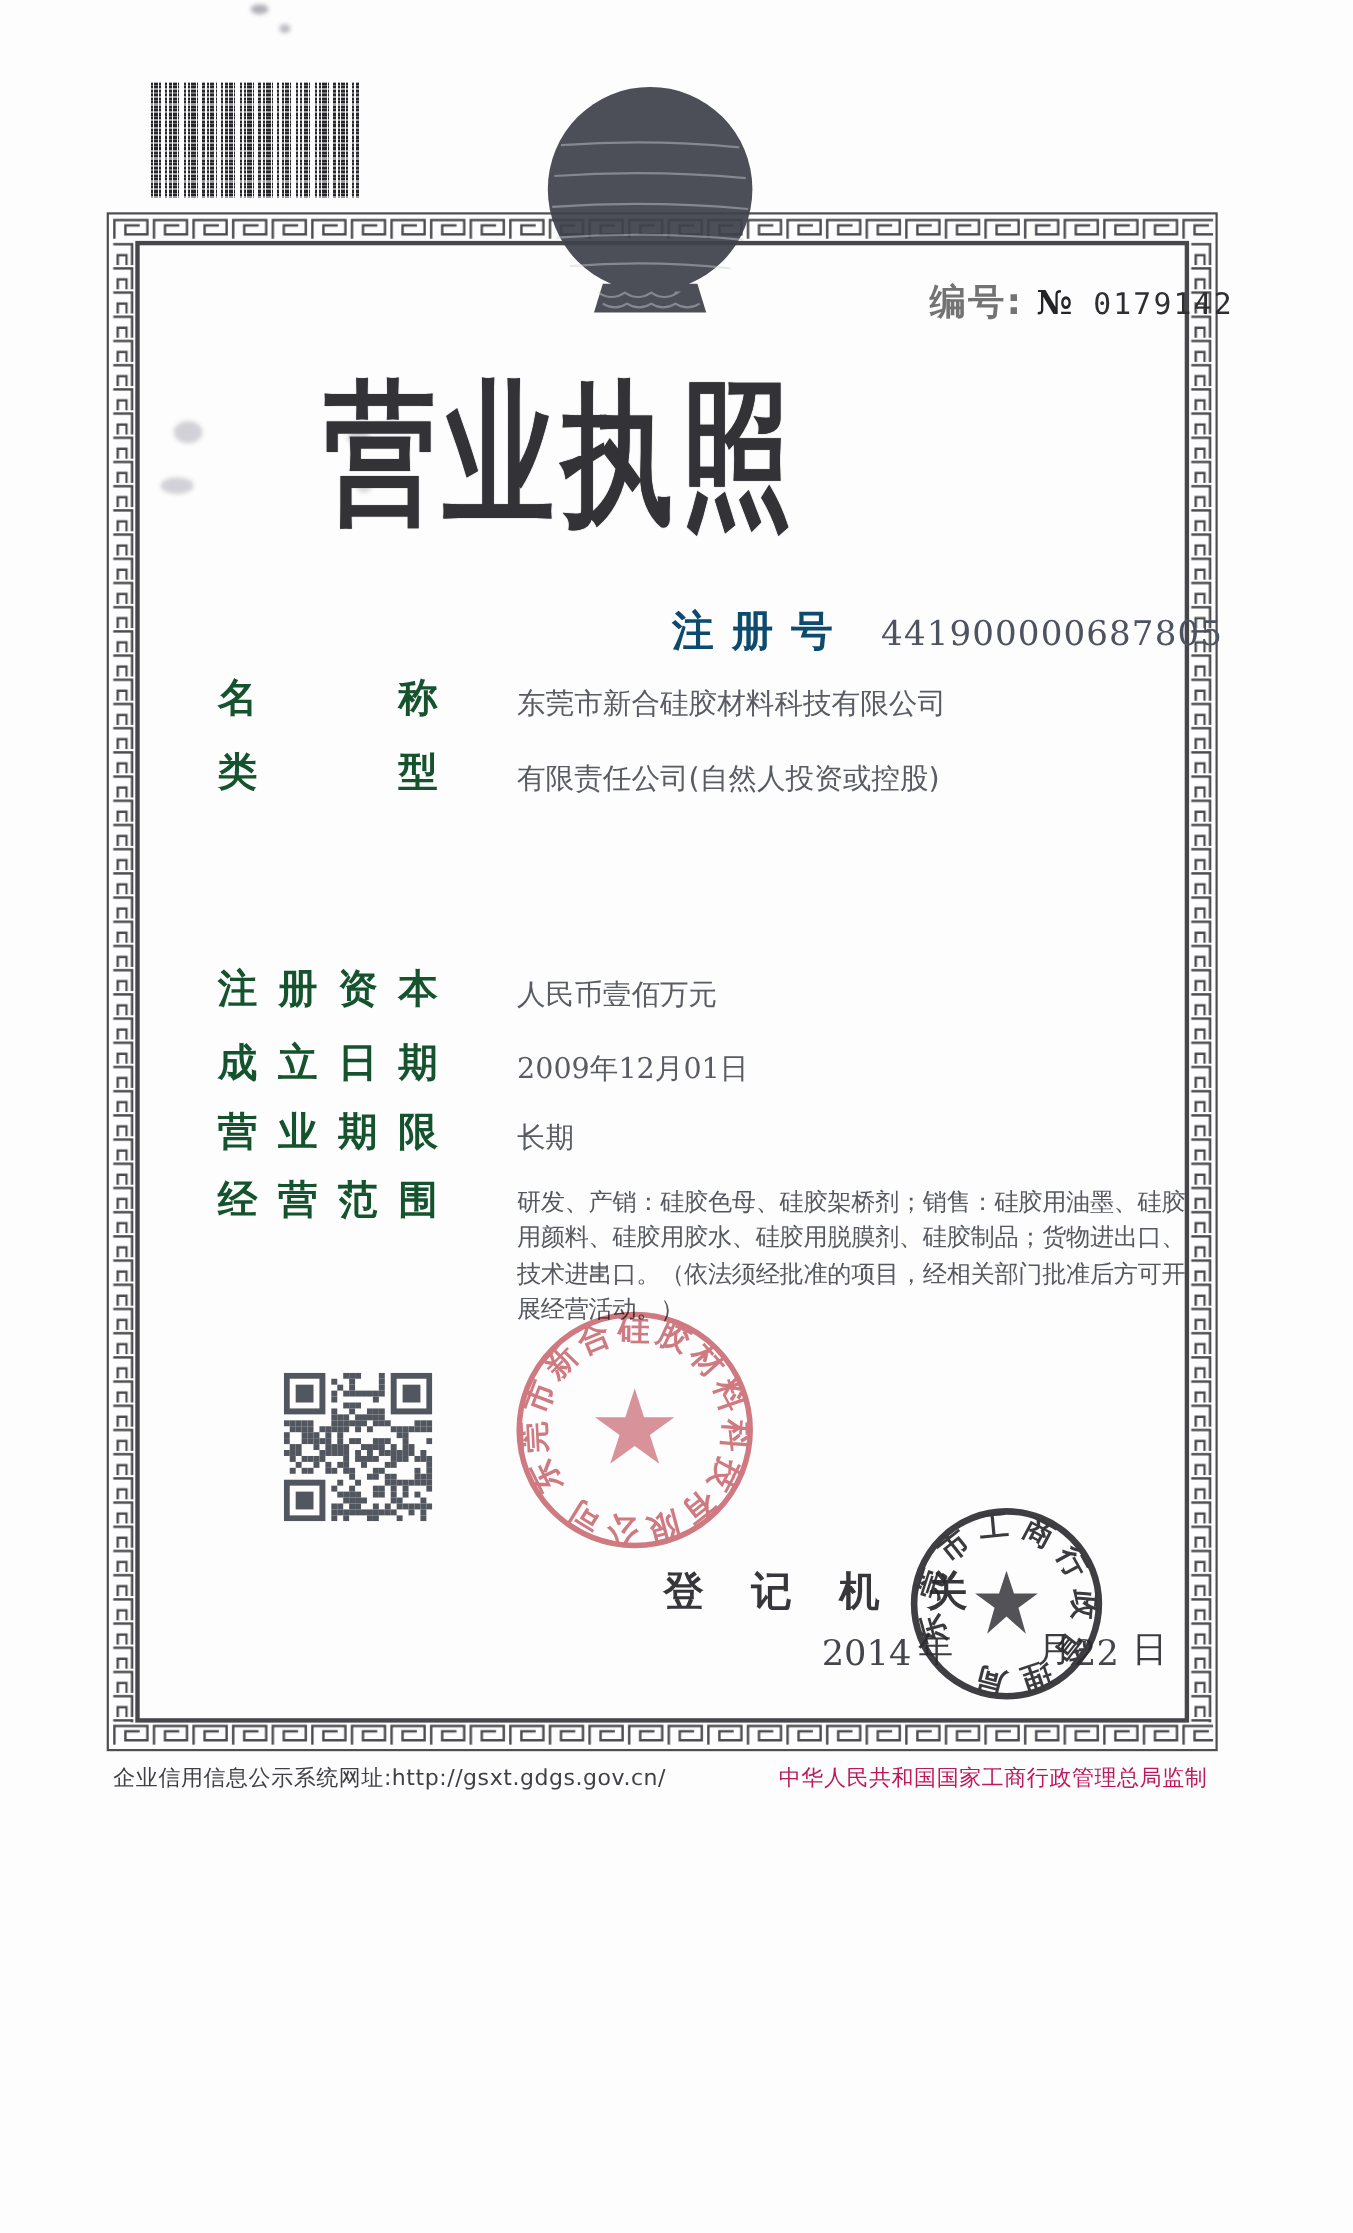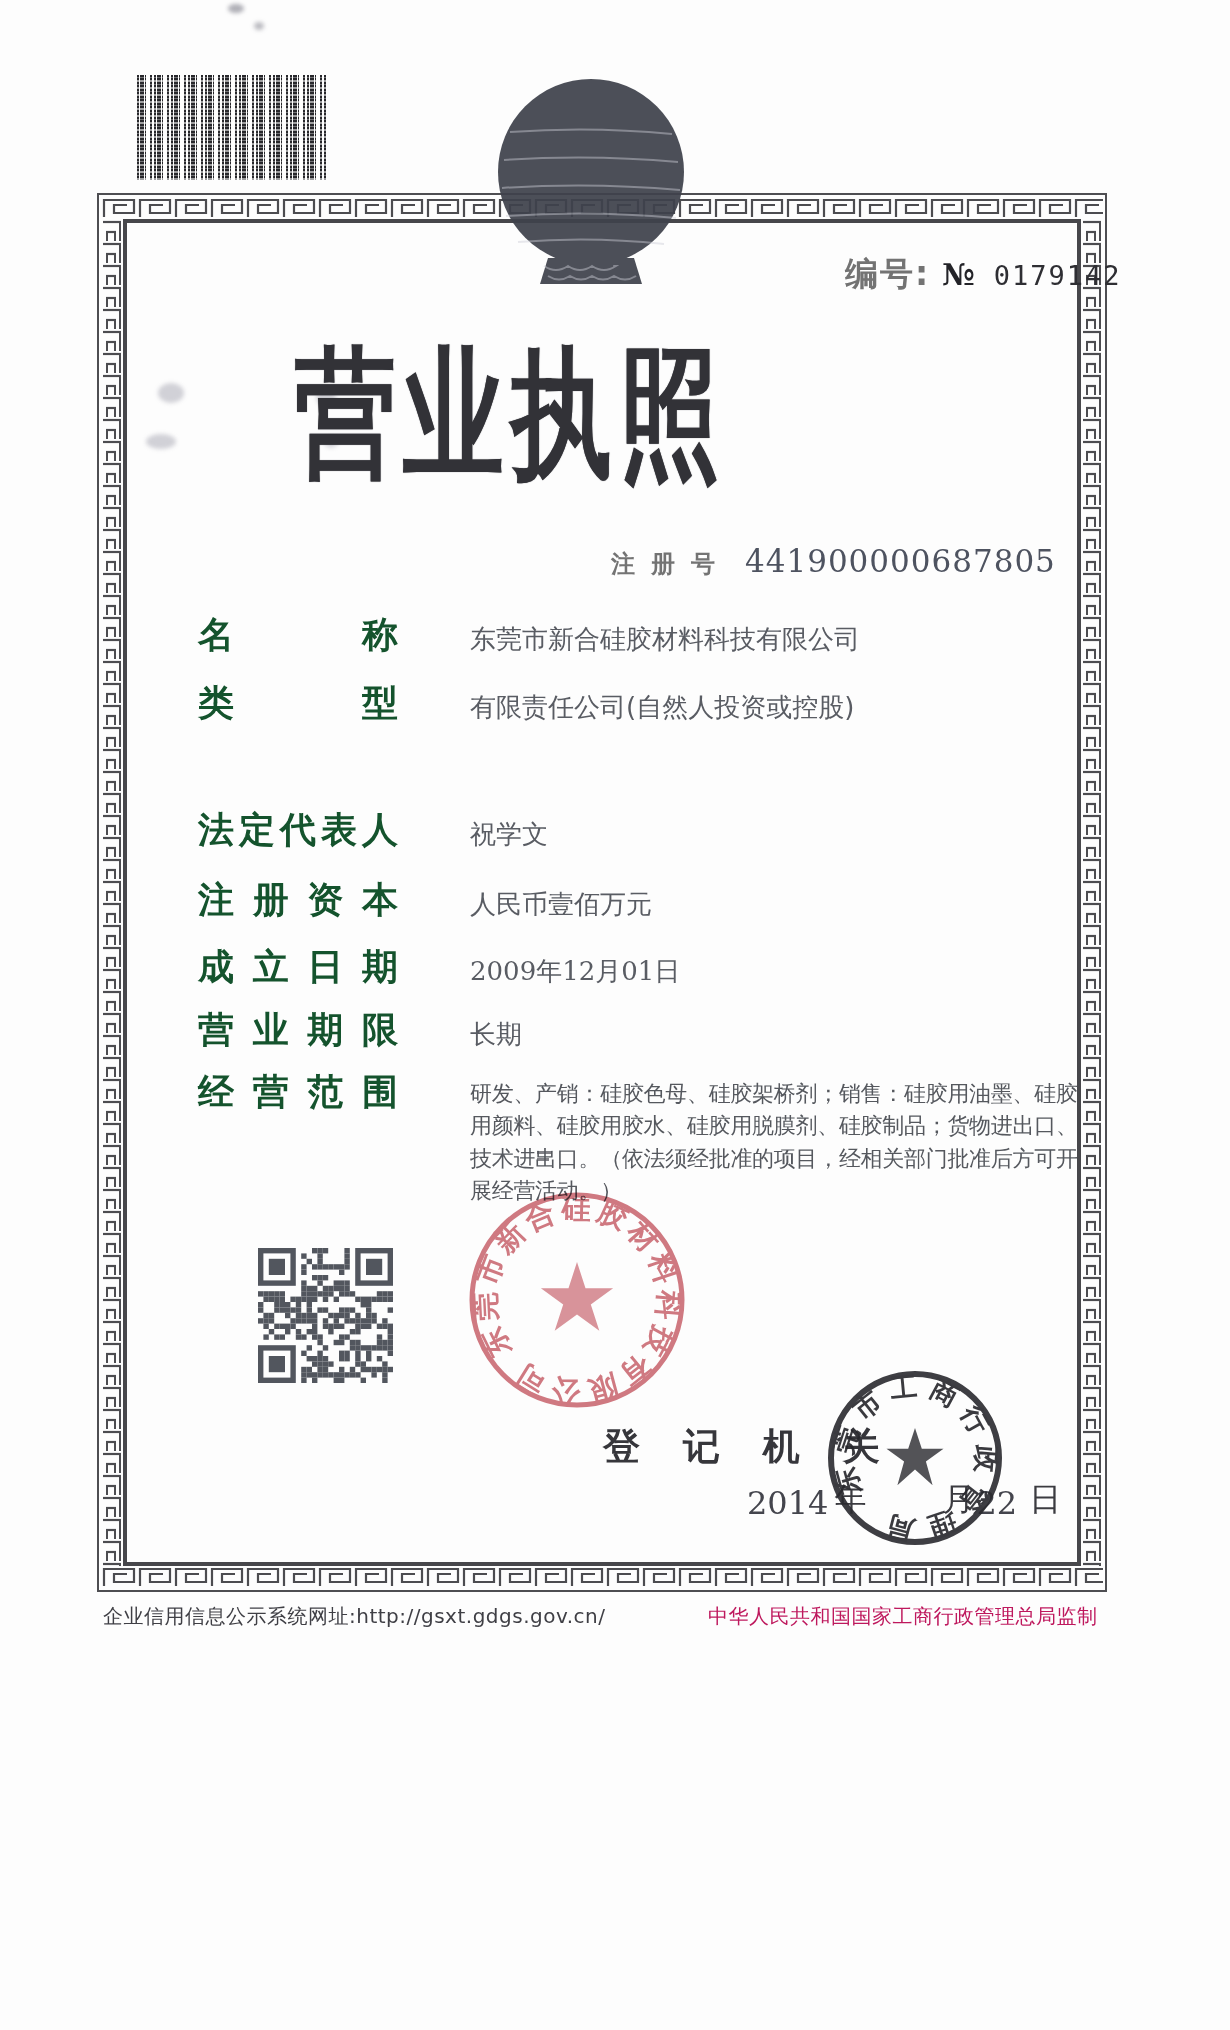--- a/index.html
+++ b/index.html
@@ -27,22 +27,22 @@
   .serial .nosym{font-size:30px;font-weight:800;font-family:"DejaVu Serif",serif;margin-left:12px;color:#232328;}
   .serial .num{font-size:27px;font-family:"DejaVu Sans Mono",monospace;margin-left:19px;color:#2e2e33;letter-spacing:2px;}
 
   
   .title{position:absolute;left:295px;top:340px;font-size:140px;line-height:1.05;font-weight:900;
          letter-spacing:10px;color:#323237;transform:scaleX(.72);transform-origin:left top;
          text-shadow:0 0 1px #3a3a40;white-space:nowrap;}
 
   
   .regline{position:absolute;left:611px;top:532px;display:flex;align-items:baseline;}
-  .regline .lab{font-size:24px;color:#737373;letter-spacing:16px;font-weight:600;margin-top:16px;}
-  .regline .num{font-size:31px;font-family:"DejaVu Serif",serif;color:#4e5360;margin-left:14px;letter-spacing:1px;}
+  .regline .lab{font-size:38px;color:#0c4a6e;letter-spacing:16px;font-weight:600;margin-top:16px;}
+  .regline .num{font-size:31px;font-family:"DejaVu Serif",serif;color:#4e5360;margin-left:28px;letter-spacing:1px;}
 
   
   .row{position:absolute;left:198px;display:flex;align-items:flex-start;}
   .flabel{width:200px;font-size:36px;font-weight:600;color:#14532d;
           text-align:justify;text-align-last:justify;line-height:1.1;flex:none;}
   .fvalue{margin-left:72px;padding-top:7px;font-size:26px;color:#595c63;white-space:nowrap;}
   .fvalue.serif{font-family:"DejaVu Serif",serif;}
   .fvalue.para{white-space:normal;width:620px;font-size:22px;line-height:1.47;padding-top:6px;
                letter-spacing:-.3px;color:#55585e;}
   .r0{top:615px}.r1{top:683px}.r2{top:745px}.r3{top:810px}
@@ -162,24 +162,20 @@
     <span class="num">441900000687805</span>
   </div>
 
   <div class="row r0">
     <div class="flabel">名称</div>
     <div class="fvalue">东莞市新合硅胶材料科技有限公司</div>
   </div>
   <div class="row r1">
     <div class="flabel">类型</div>
     <div class="fvalue">有限责任公司(自然人投资或控股)</div>
-  </div>
-  <div class="row r3">
-    <div class="flabel">法定代表人</div>
-    <div class="fvalue">祝学文</div>
   </div>
   <div class="row r4">
     <div class="flabel">注册资本</div>
     <div class="fvalue">人民币壹佰万元</div>
   </div>
   <div class="row r5">
     <div class="flabel">成立日期</div>
     <div class="fvalue serif">2009年12月01日</div>
   </div>
   <div class="row r6">

